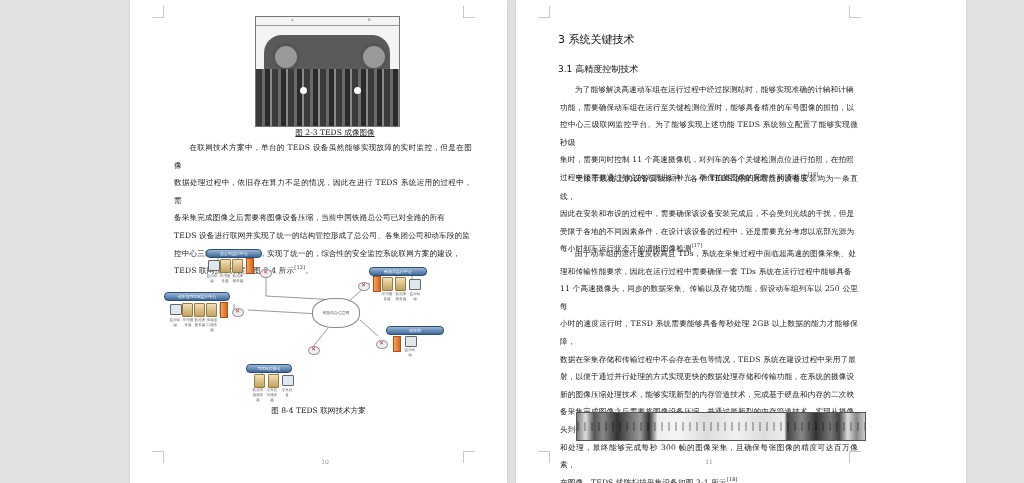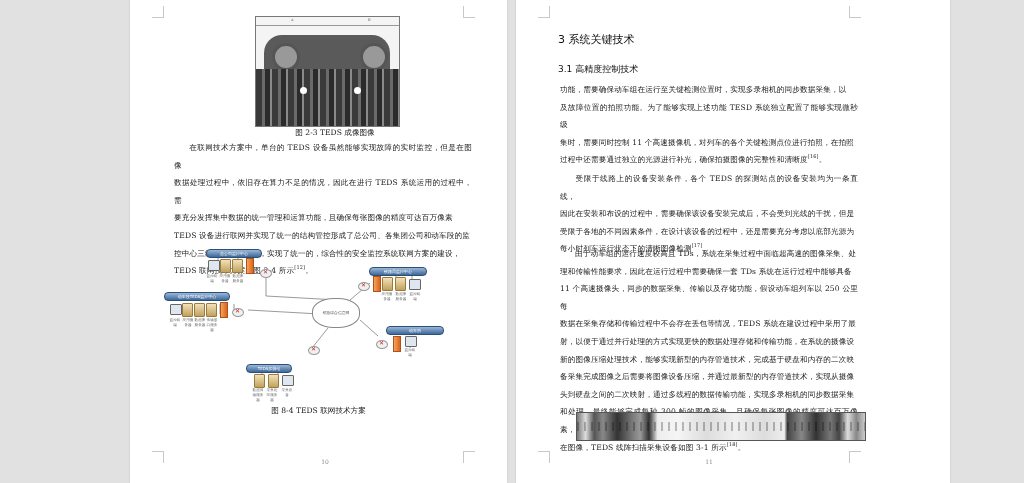--- a/index.html
+++ b/index.html
@@ -1,20 +1,20 @@
 <!DOCTYPE html>
 <html><head>
 <meta charset="utf-8">
 <style>
   html, body { margin:0; padding:0; }
   body { width:1024px; height:483px; background:#e1e1e1; position:relative; overflow:hidden;
          font-family:"DejaVu Serif", "Liberation Serif", serif; color:#222; }
   .page { position:absolute; top:0; height:483px; background:#fff; box-shadow:0 0 2px rgba(0,0,0,0.15); overflow:hidden; }
   #page-left { left:130px; width:377px; }
-  #page-right { left:516px; width:434px; }
+  #page-right { left:516px; width:434px;padding-left:16px; }
   .corner { position:absolute; width:11px; height:11px; border-color:#c8c8c8; border-style:solid; border-width:0; }
   .c-tl { border-right-width:1px; border-bottom-width:1px; }
   .c-tr { border-left-width:1px; border-bottom-width:1px; }
   .c-bl { border-right-width:1px; border-top-width:1px; }
   .c-br { border-left-width:1px; border-top-width:1px; }
   .pagenum { position:absolute; font-size:6px; color:#888; width:30px; text-align:center; }
   .para { position:absolute; font-size:7.6px; line-height:17.6px; text-align:justify; text-align-last:left; letter-spacing:0.15px; }
   .para .indent { display:inline-block; width:15px; }
   .caption { position:absolute; font-size:7.6px; text-align:center; }
   sup { font-size:5px; line-height:0; }
@@ -58,26 +58,26 @@
       </div>
       <div style="position:absolute;left:8px;top:18px;width:126px;height:34px;background:#5a5a5a;border-radius:18px 18px 0 0;"></div>
       <div class="wheel" style="left:16px;top:26px;width:22px;height:22px;"></div>
       <div class="wheel" style="left:104px;top:26px;width:22px;height:22px;"></div>
     </div>
     <div class="bogie-bottom">
       <div style="position:absolute;left:44px;top:18px;width:7px;height:7px;border-radius:50%;background:#fff;"></div>
       <div style="position:absolute;left:98px;top:18px;width:7px;height:7px;border-radius:50%;background:#fff;"></div>
     </div>
   </div>
-  <div class="caption" style="left:0;top:128px;width:410px;">图 2-3 TEDS 成像图像</div>
+  <div class="caption" style="left:0;top:128px;width:410px;text-decoration:underline;">图 2-3 TEDS 成像图像</div>
 
   <div class="para" style="left:44px;top:139px;width:298px;">
     <div><span class="indent"></span><span>在联网技术方案中，单台的 TEDS 设备虽然能够实现故障的实时监控，但是在图像</span></div>
     <div>数据处理过程中，依旧存在算力不足的情况，因此在进行 TEDS 系统运用的过程中，需</div>
-    <div>要充分发挥集中数据的统一管理和运算功能，且确保每张图像的精度可达百万像素</div>
+    <div>备采集完成图像之后需要将图像设备压缩，当前中国铁路总公司已对全路的所有</div>
     <div>TEDS 设备进行联网并实现了统一的结构管控形成了总公司、各集团公司和动车段的监</div>
     <div>控中心三级联网监控平台，实现了统一的，综合性的安全监控系统联网方案的建设，</div>
     <div><span>TEDS 联网技术方案如图 2-4 所示</span><sup>[12]</sup><span>。</span></div>
   </div>
 
   <div class="net" style="left:70px;top:248px;width:240px;height:150px;">
     <svg class="lines" width="240" height="150">
       <g stroke="#555" stroke-width="0.6" fill="none">
         <line x1="66" y1="26" x2="66" y2="48"></line>
         <line x1="66" y1="48" x2="138" y2="52"></line>
@@ -157,37 +157,39 @@
 </div>
 
 <div class="page" id="page-right">
   <div class="corner c-tl" style="left:22px;top:6px;"></div>
   <div class="corner c-tr" style="left:333px;top:6px;"></div>
 
   <div class="h1" style="left:42px;top:32px;">3  系统关键技术</div>
   <div class="h2" style="left:42px;top:63px;">3.1 高精度控制技术</div>
 
   <div class="para" style="left:44px;top:81px;width:298px;">
-    <div>功能，需要确保动车组在运行至关键检测位置时，实现多录相机的同步数据采集，以</div>
-    <div>及故障位置的拍照功能。为了能够实现上述功能 TESD 系统独立配置了能够实现微秒级</div>
+    <div><span class="indent"></span><span>为了能够解决高速动车组在运行过程中经过探测站时，能够实现准确的计轴和计辆</span></div>
+    <div>功能，需要确保动车组在运行至关键检测位置时，能够具备精准的车号图像的抓拍，以</div>
+    <div>控中心三级联网监控平台。为了能够实现上述功能 TEDS 系统独立配置了能够实现微秒级</div>
     <div>集时，需要同时控制 11 个高速摄像机，对列车的各个关键检测点位进行拍照，在拍照</div>
     <div><span>过程中还需要通过独立的光源进行补光，确保拍摄图像的完整性和清晰度</span><sup>[16]</sup><span>。</span></div>
   </div>
 
   <div class="para" style="left:44px;top:170px;width:298px;">
     <div><span class="indent"></span><span>受限于线路上的设备安装条件，各个 TEDS 的探测站点的设备安装均为一条直线，</span></div>
     <div>因此在安装和布设的过程中，需要确保该设备安装完成后，不会受到光线的干扰，但是</div>
     <div>受限于各地的不同因素条件，在设计该设备的过程中，还是需要充分考虑以底部光源为</div>
     <div><span>每小时列车运行状态下的清晰图像检测</span><sup>[17]</sup><span>。</span></div>
   </div>
 
   <div class="para" style="left:44px;top:245px;width:298px;">
     <div><span class="indent"></span><span>由于动车组的运行速度较高且 TDs，系统在采集过程中面临超高速的图像采集、处</span></div>
     <div>理和传输性能要求，因此在运行过程中需要确保一套 TDs 系统在运行过程中能够具备</div>
     <div>11 个高速摄像头，同步的数据采集、传输以及存储功能，假设动车组列车以 250 公里每</div>
+    <div>小时的速度运行时，TESD 系统需要能够具备每秒处理 2GB 以上数据的能力才能够保障，</div>
     <div>数据在采集存储和传输过程中不会存在丢包等情况，TEDS 系统在建设过程中采用了最</div>
     <div>射，以便于通过并行处理的方式实现更快的数据处理存储和传输功能，在系统的摄像设</div>
     <div>新的图像压缩处理技术，能够实现新型的内存管道技术，完成基于硬盘和内存的二次映</div>
     <div>备采集完成图像之后需要将图像设备压缩，并通过最新型的内存管道技术，实现从摄像</div>
     <div>头到硬盘之间的二次映射，通过多线程的数据传输功能，实现多录相机的同步数据采集</div>
     <div>和处理，最终能够完成每秒 300 帧的图像采集，且确保每张图像的精度可达百万像素，</div>
     <div><span>在图像，TEDS 线阵扫描采集设备如图 3-1 所示</span><sup>[18]</sup><span>。</span></div>
   </div>
 
   <div class="linescan" style="left:60px;top:412px;width:288px;height:27px;"></div>

